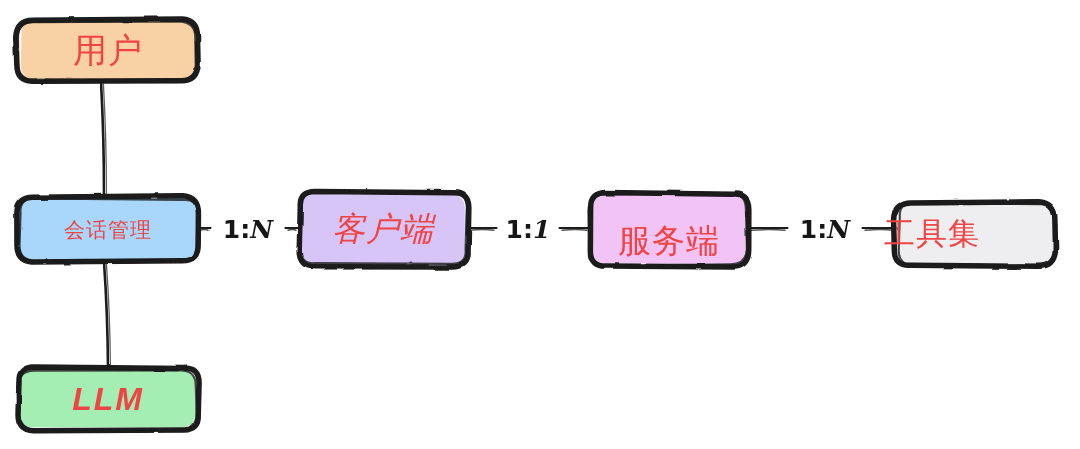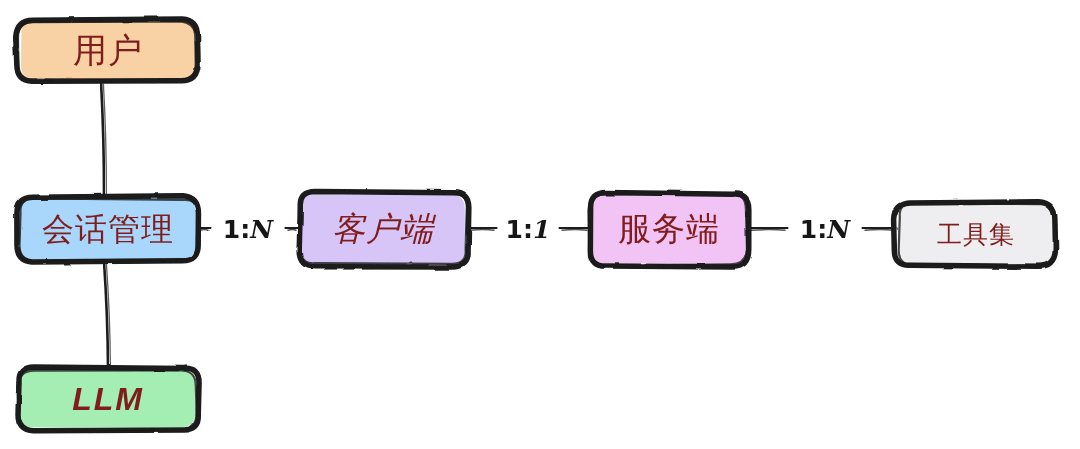--- a/index.html
+++ b/index.html
@@ -26,21 +26,21 @@
     width: 1080px;
     height: 449px;
   }
   .node-label {
     position: absolute;
     display: flex;
     align-items: center;
     justify-content: center;
     text-align: center;
     pointer-events: none;
-    color: #7f1d1d;
+    color: #ef4444;
     white-space: nowrap;
   }
   .cjk-label {
     font-family: "DejaVu Sans", "Liberation Sans", sans-serif;
     font-weight: 500;
     letter-spacing: 1px;
   }
   .latin-label {
     font-family: Liberation Sans, sans-serif;
     font-style: italic;
@@ -149,19 +149,19 @@
       </div>
       <div class="edge-label" style="left: 502px; top: 212px; width: 52px; height: 34px;">
         <span>1:</span>
         <span class="card-n">1</span>
       </div>
       <div class="edge-label" style="left: 793px; top: 212px; width: 64px; height: 34px;">
         <span>1:</span>
         <span class="card-n">N</span>
       </div>
       <div class="node-label cjk-label" style="left: 18px; top: 20px; width: 180px; height: 62px; font-size: 34px;">用户</div>
-      <div class="node-label cjk-label" style="left: 18px; top: 198px; width: 180px; height: 64px; font-size: 32px;">会话管理</div>
+      <div class="node-label cjk-label" style="left: 18px; top: 198px; width: 180px; height: 64px; font-size: 21px;">会话管理</div>
       <div class="node-label latin-label" style="left: 18px; top: 368px; width: 180px; height: 62px; font-size: 32px;">LLM</div>
       <div class="node-label cjk-label" style="left: 298px; top: 192px; width: 170px; height: 74px; font-size: 33px; font-style: italic;">客户端</div>
-      <div class="node-label cjk-label" style="left: 589px; top: 192px; width: 160px; height: 74px; font-size: 33px;">服务端</div>
-      <div class="node-label cjk-label" style="left: 896px; top: 202px; width: 160px; height: 64px; font-size: 25px;">工具集</div>
+      <div class="node-label cjk-label" style="left: 589px; top: 204px; width: 160px; height: 74px; font-size: 33px;">服务端</div>
+      <div class="node-label cjk-label" style="left: 852px; top: 202px; width: 160px; height: 64px; font-size: 31px;">工具集</div>
     </div>
 </div>
 
 </body></html>

